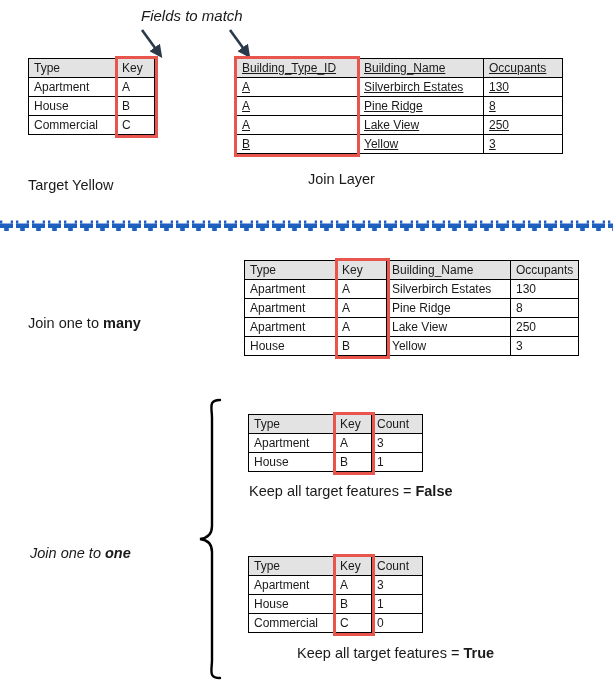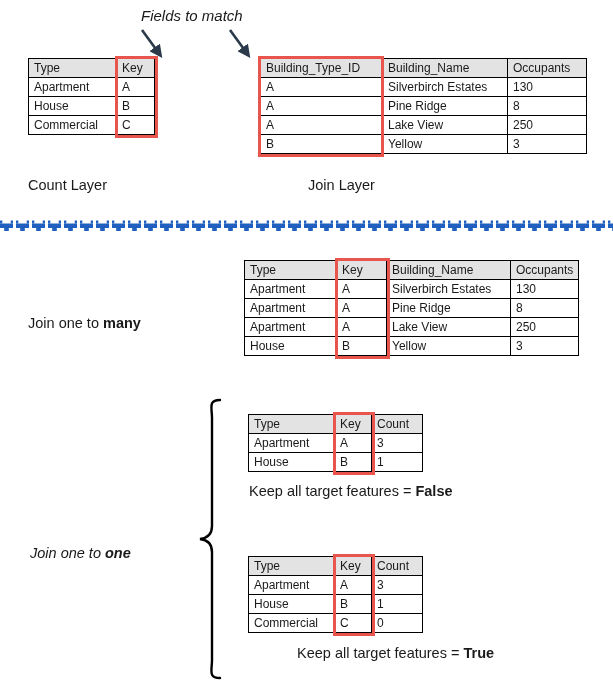--- a/index.html
+++ b/index.html
@@ -107,21 +107,21 @@
       </tr>
       <tr>
         <td>Commercial</td>
         <td>C</td>
       </tr>
     </tbody>
   </table>
   <div class="redbox" style="left:87px; top:-2px; width:43px; height:82px;"></div>
 </div>
 
-<div class="abs" style="left:260px; top:58px;">
+<div class="abs" style="left:236px; top:58px;text-decoration:underline;">
   <table class="dtable">
     <colgroup>
         <col style="width:122px">
         <col style="width:125px">
         <col style="width:79px">
       </colgroup>
     <thead>
       <tr>
         <th>Building_Type_ID</th>
         <th>Building_Name</th>
@@ -147,22 +147,22 @@
       <tr>
         <td>B</td>
         <td>Yellow</td>
         <td>3</td>
       </tr>
     </tbody>
   </table>
   <div class="redbox" style="left:-2px; top:-2px; width:126px; height:101px;"></div>
 </div>
 
-<div class="abs label" style="left:28px; top:178px;">Count Layer</div>
-<div class="abs label" style="left:308px; top:178px;">Join Layer</div>
+<div class="abs label" style="left:28px; top:178px;">Target Yellow</div>
+<div class="abs label" style="left:308px; top:172px;">Join Layer</div>
 
 <div class="divider" style="top:220px;">
   <svg width="613" height="13" viewBox="0 0 613 13">
     <g fill="#1f5fbf">
       <g id="unit">
         <rect x="0" y="3.5" width="13" height="4.5"></rect>
         <rect x="0" y="0.5" width="2.3" height="3"></rect>
         <rect x="10.7" y="0.5" width="2.3" height="3"></rect>
         <rect x="4.2" y="8" width="4.6" height="3"></rect>
       </g>

